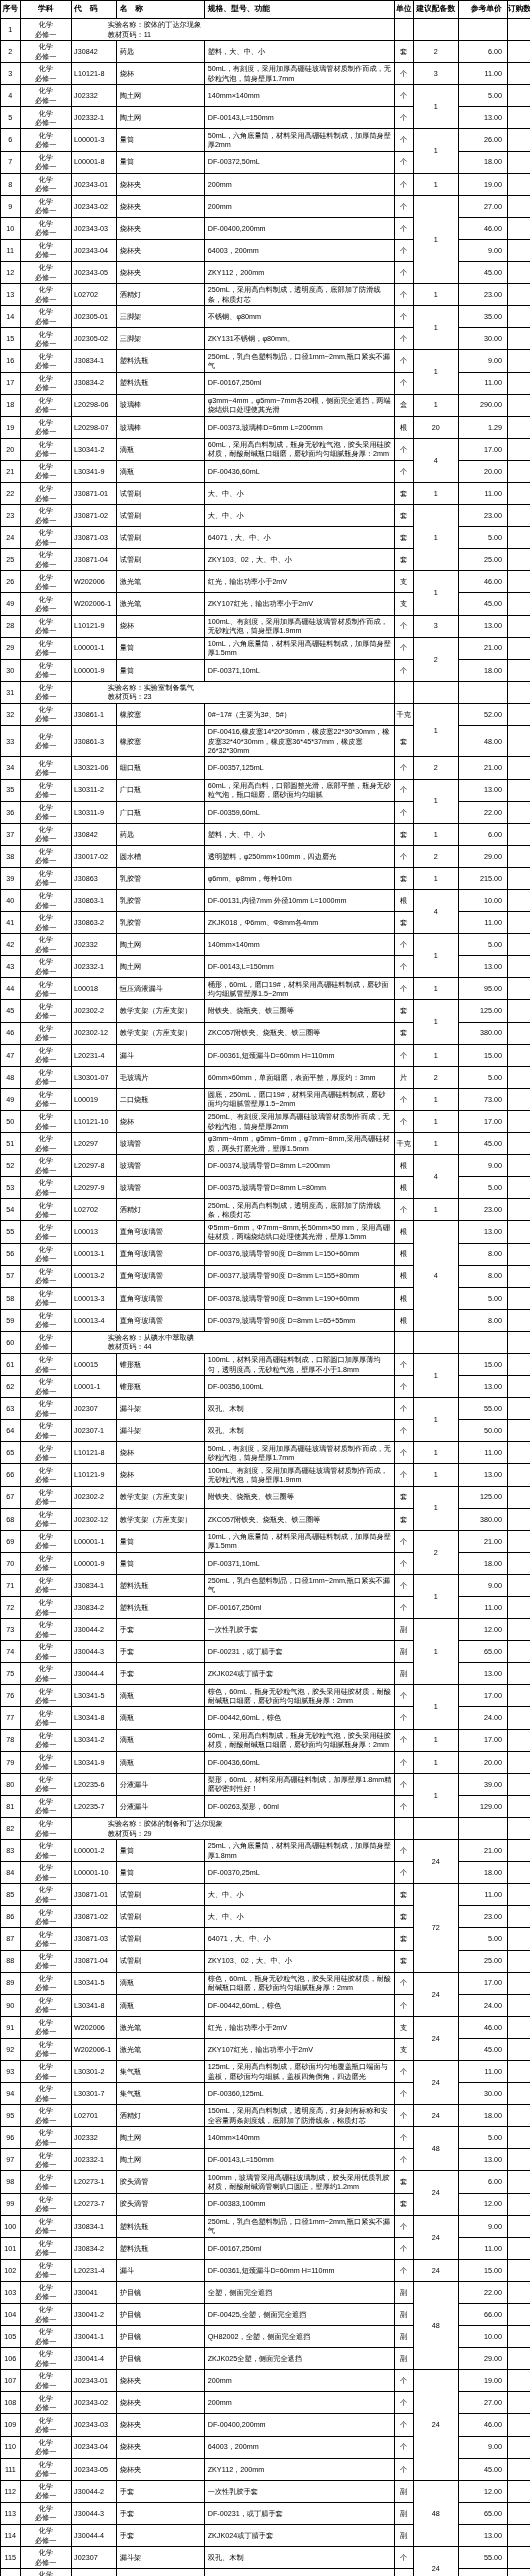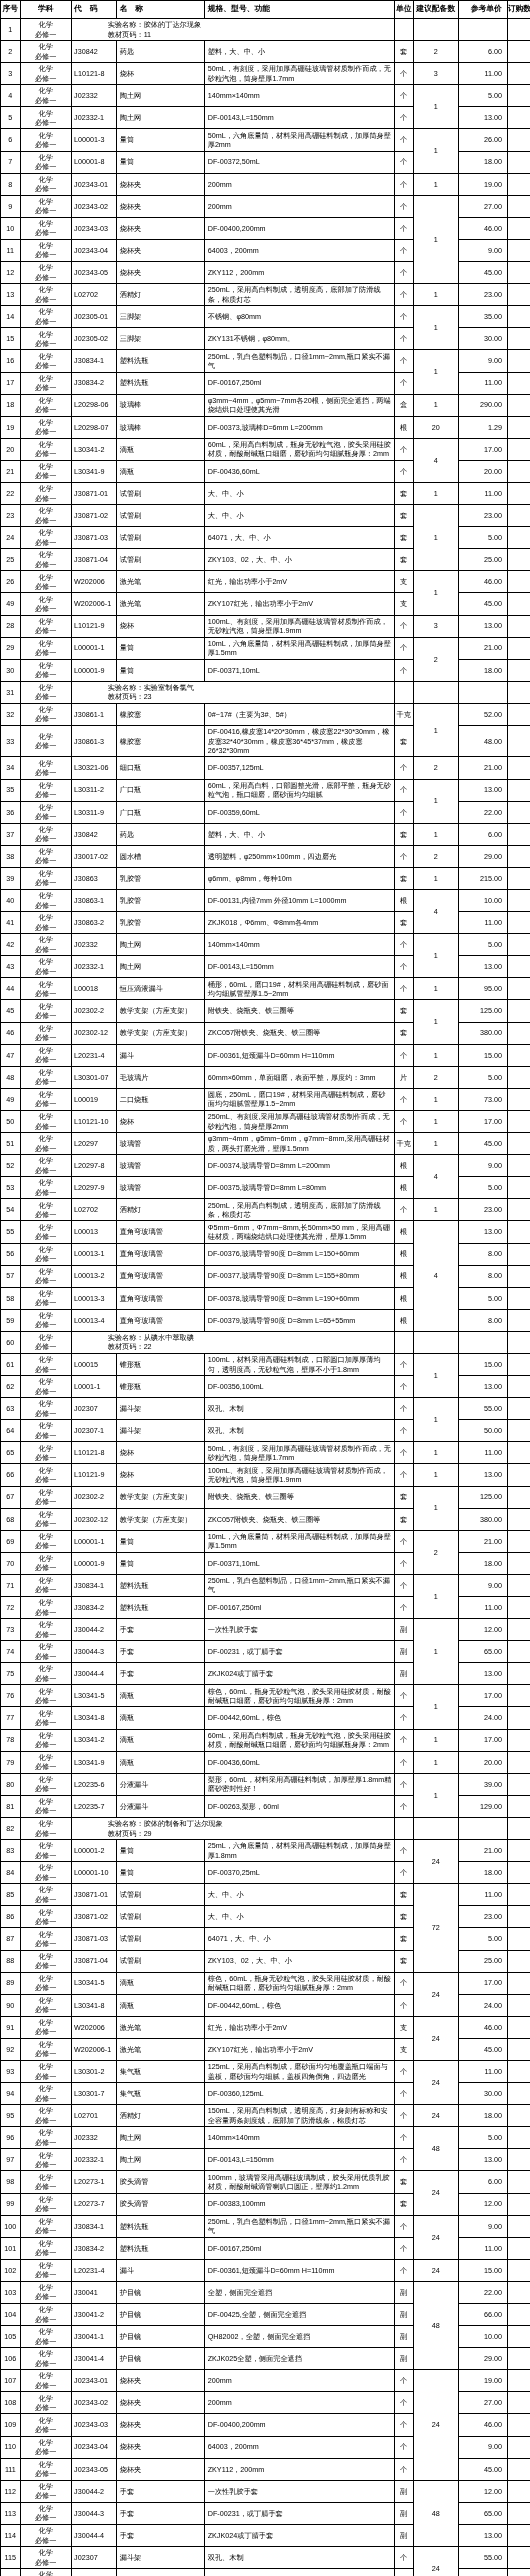--- a/index.html
+++ b/index.html
@@ -720,21 +720,21 @@
         <td class="c-spec">DF-00379,玻璃导管90度 D=8mm L=65+55mm</td>
         <td class="c-unit">根</td>
         <td class="c-price">8.00</td>
         <td class="c-order"></td>
       </tr>
       <tr>
         <td class="c-no">60</td>
         <td class="c-subj">化学
 必修一</td>
         <td class="exp-cell" colspan="3">实验名称：从碘水中萃取碘
-教材页码：22</td>
+教材页码：44</td>
         <td class="c-unit"></td>
         <td class="c-qty"></td>
         <td class="c-price"></td>
         <td class="c-order"></td>
       </tr>
       <tr>
         <td class="c-no">61</td>
         <td class="c-subj">化学
 必修一</td>
         <td class="c-code">L00015</td>

